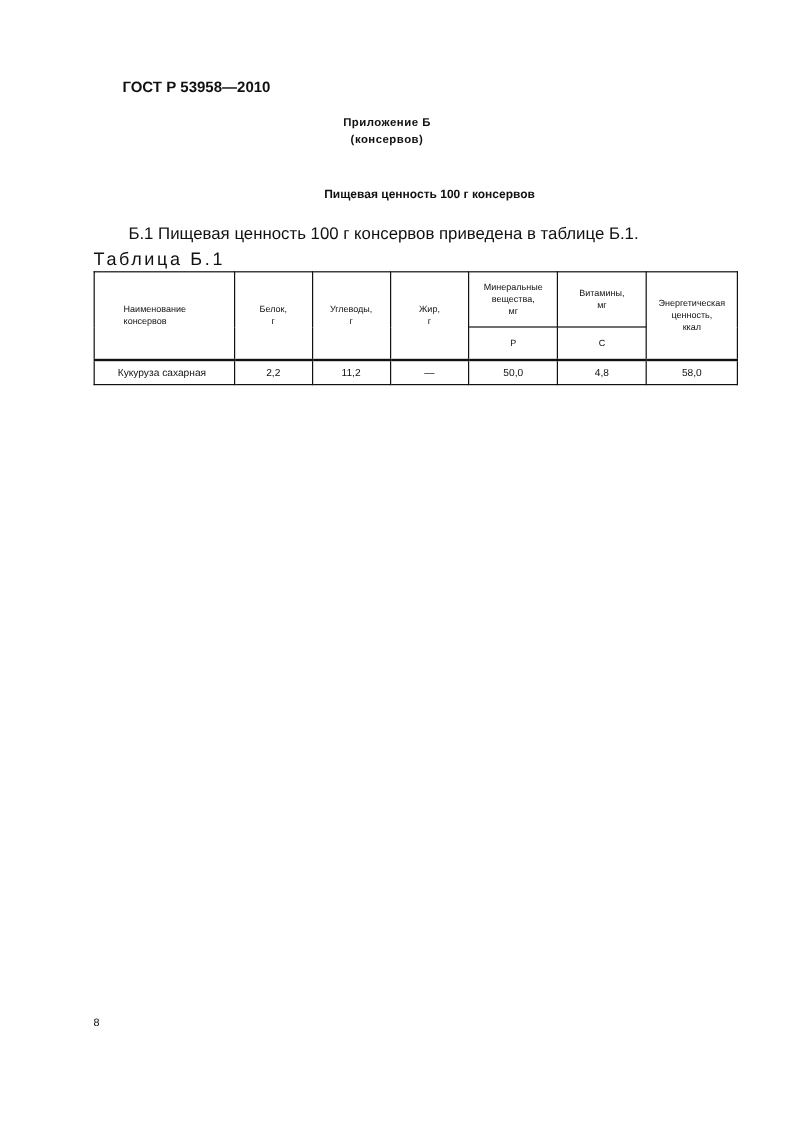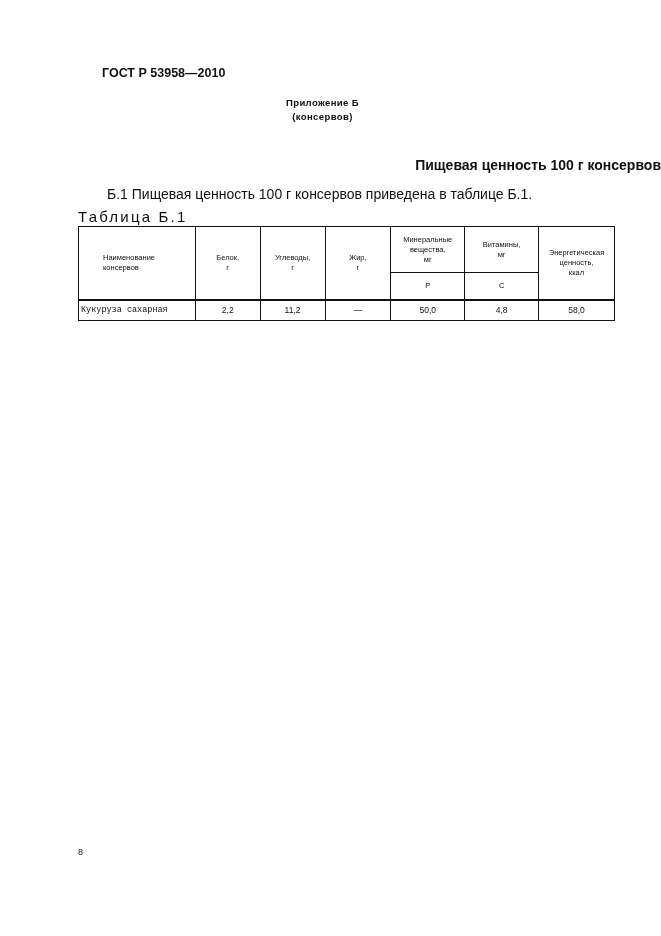--- a/index.html
+++ b/index.html
@@ -1,27 +1,27 @@
 <!DOCTYPE html>
 <html><head>
 <meta charset="utf-8">
 <style>
   html, body { margin:0; padding:0; background:#ffffff; }
   body { width:661px; height:936px; position:relative; font-family:"Liberation Sans", sans-serif; color:#111; overflow:hidden; }
   .abs { position:absolute; }
   .doc-code { left:78px; top:66px; font-size:12.5px; font-weight:bold;margin-left:24px; }
   .appendix { left:0; width:575px; top:96px; text-align:center; font-size:9.5px; font-weight:bold; letter-spacing:0.4px; line-height:14px; padding-left:70px; box-sizing:border-box; }
-  .section-title { left:0; width:661px; top:157px; text-align:right; font-size:14px; font-weight:bold; padding-left:55px; box-sizing:border-box; }
+  .section-title { left:0; width:661px; top:157px; text-align:center; font-size:10px; font-weight:bold; padding-left:55px; box-sizing:border-box; }
   .para { left:107px; top:186px; font-size:14px; }
   .table-caption { left:78px; top:208px; font-size:15px; letter-spacing:2.2px; }
   table.data { position:absolute; left:78px; top:226px; width:537px; border-collapse:collapse; font-size:7.5px; }
   table.data td { border:1px solid #111; text-align:center; vertical-align:middle; padding:0 2px; line-height:10px; }
   table.data td.name-h { text-align:left; padding-left:24px; }
   table.data tr.body td { border-top:2.5px solid #111; height:19px; font-size:8.5px; }
-  table.data tr.body td.name { text-align:left; padding-right:6px;font-family:Liberation Mono, monospace; }
+  table.data tr.body td.name { text-align:center; padding-right:6px; }
   .page-num { left:78px; top:847px; font-size:9px; }
 </style>
 </head>
 <body>
 
 <div class="abs doc-code">ГОСТ Р 53958—2010</div>
 
 <div class="abs appendix">
   <div>Приложение Б</div>
   <div>(консервов)</div>

